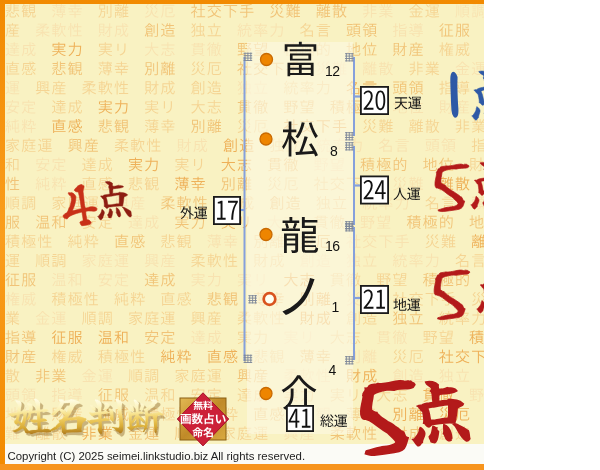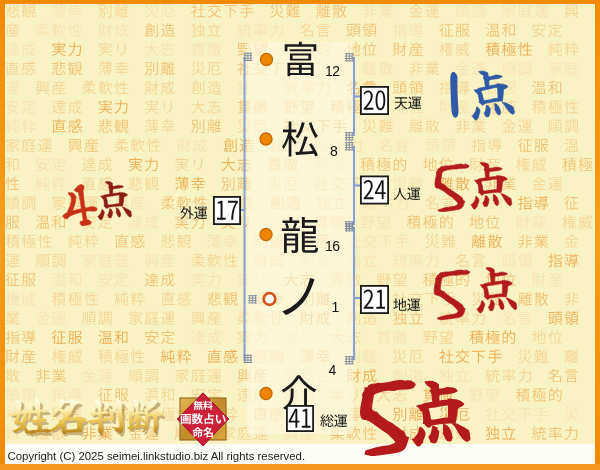--- a/index.html
+++ b/index.html
@@ -1,13 +1,13 @@
 <!DOCTYPE html>
 <html><head><meta charset="utf-8"><title>seimei</title>
-<style>html,body{margin:0;padding:0;background:#fff}body{font-family:"Liberation Sans",sans-serif}#pg{width:600px;height:470px;overflow:hidden}</style>
+<style>html,body{margin:0;padding:0;background:#fff}body{font-family:"Liberation Sans",sans-serif}#pg{width:484px;height:470px;overflow:hidden}</style>
 </head><body>
 <div id="pg">
 <svg xmlns="http://www.w3.org/2000/svg" width="600" height="470" viewBox="0 0 600 470">
 <defs>
 <linearGradient id="gold" x1="0" y1="0" x2="0" y2="1">
           <stop offset="0" stop-color="#FFFDE8"></stop>
           <stop offset=".32" stop-color="#FBEFAE"></stop>
           <stop offset=".55" stop-color="#F0CE62"></stop>
           <stop offset=".8" stop-color="#D9AC36"></stop>
           <stop offset="1" stop-color="#B07C1E"></stop>

